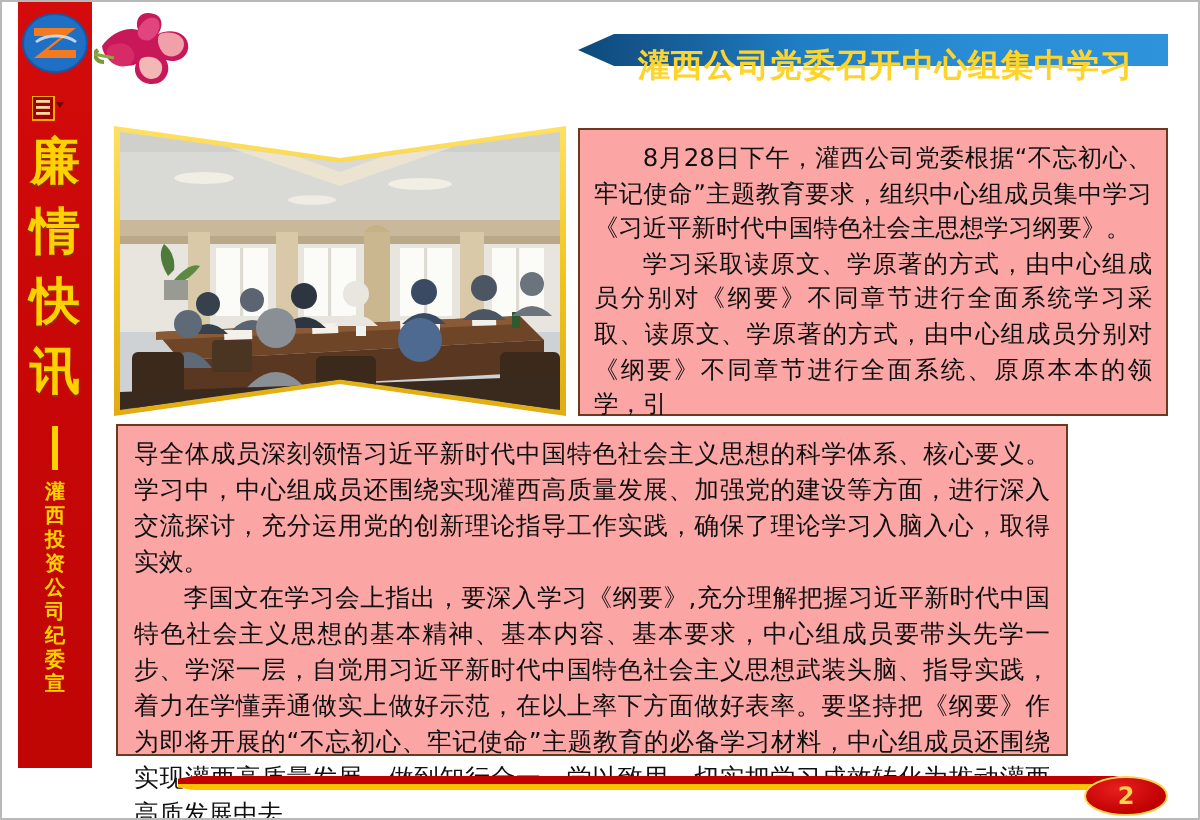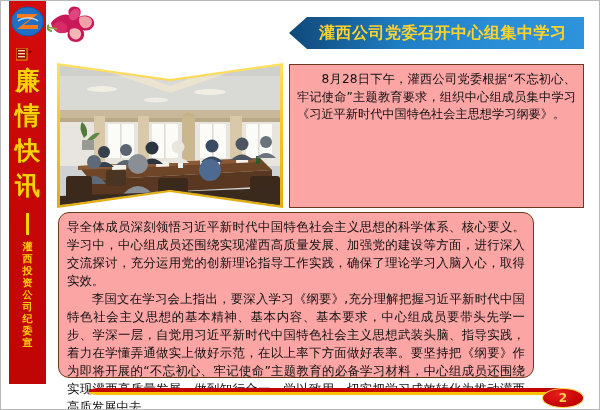--- a/index.html
+++ b/index.html
@@ -62,21 +62,21 @@
   .masthead-sub span{display:block;}
 
   
   .flower{
     position:absolute;left:46px;top:2px;width:62px;height:46px;
   }
 
   
   .banner{
     position:absolute;left:288px;top:16px;
-    width:295px;height:32px;
+    width:295px;height:16px;
   }
   .banner-shape{
     position:absolute;inset:0;
     background:linear-gradient(90deg,#0d4a7a 0%,#14548a 9%,#1f7ec4 38%,#2a8ed6 70%,#2f93db 100%);
     clip-path:polygon(0% 50%, 18px 0%, 100% 0%, 100% 100%, 18px 100%);
   }
   .banner-text{
     position:absolute;left:30px;top:0;right:6px;height:32px;
     display:flex;align-items:center;
     color:#ffd42a;
@@ -113,21 +113,20 @@
     color:#101010;
     font-family:"DejaVu Sans","Liberation Sans",sans-serif;
   }
   .txtbox-top{
     left:288px;top:63px;width:295px;height:144px;
     padding:6px 7px 4px 7px;
   }
   .txtbox-main{
     left:57px;top:211px;width:476px;height:166px;
     padding:5px 8px 4px 8px;
-    border-radius:11px;
   }
   .txtbox p{
     margin:0;
     font-size:12.4px;
     line-height:18px;
     text-align:justify;
     text-justify:inter-ideograph;
     letter-spacing:0px;
   }
   .txtbox-top p{font-size:12.2px;line-height:17.6px;}
@@ -321,20 +320,21 @@
         <rect x="190" y="110" width="30" height="29" rx="3" fill="#3b2a1c"></rect>
         <rect x="46" y="104" width="20" height="16" rx="2" fill="#4a3422"></rect>
 
         <path d="M0 130 L220 122 L220 139 L0 139 Z" fill="#3a2a1d"></path>
       </svg>
     </div>
   </div>
 
   <div class="txtbox txtbox-top">
     <p class="indent">8月28日下午，灌西公司党委根据“不忘初心、牢记使命”主题教育要求，组织中心组成员集中学习《习近平新时代中国特色社会主思想学习纲要》。</p>
+    <p class="indent">学习采取读原文、学原著的方式，由中心组成员分别对《纲要》不同章节进行全面系统学习采取、读原文、学原著的方式，由中心组成员分别对《纲要》不同章节进行全面系统、原原本本的领学，引</p>
   </div>
 
   <div class="txtbox txtbox-main">
     <p>导全体成员深刻领悟习近平新时代中国特色社会主义思想的科学体系、核心要义。学习中，中心组成员还围绕实现灌西高质量发展、加强党的建设等方面，进行深入交流探讨，充分运用党的创新理论指导工作实践，确保了理论学习入脑入心，取得实效。</p>
     <p class="indent">李国文在学习会上指出，要深入学习《纲要》,充分理解把握习近平新时代中国特色社会主义思想的基本精神、基本内容、基本要求，中心组成员要带头先学一步、学深一层，自觉用习近平新时代中国特色社会主义思想武装头脑、指导实践，着力在学懂弄通做实上做好示范，在以上率下方面做好表率。要坚持把《纲要》作为即将开展的“不忘初心、牢记使命”主题教育的必备学习材料，中心组成员还围绕实现灌西高质量发展，做到知行合一、学以致用，切实把学习成效转化为推动灌西高质发展中去。</p>
   </div>
 
   <div class="bottom-bar">
     <div class="b1"></div>
     <div class="b2"></div>

